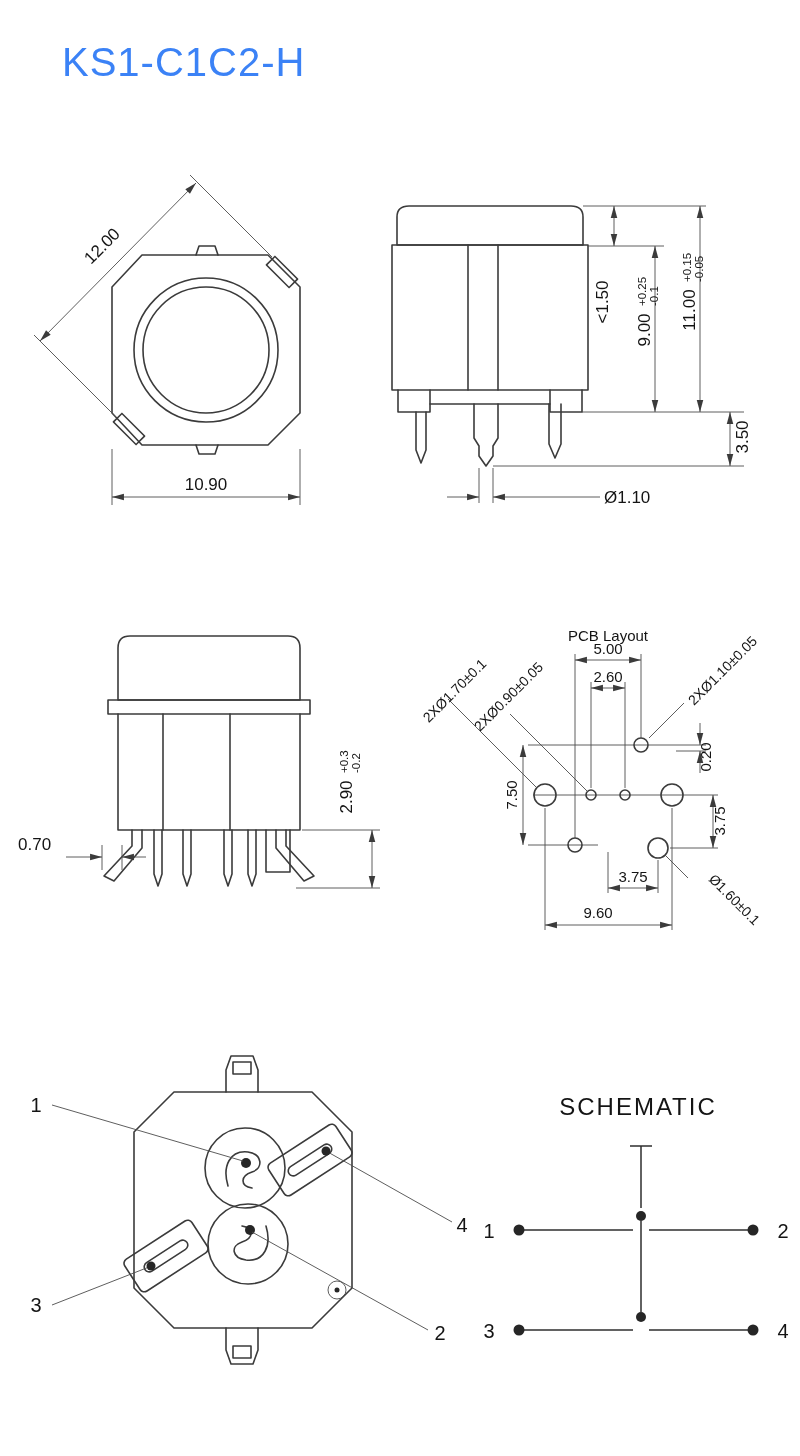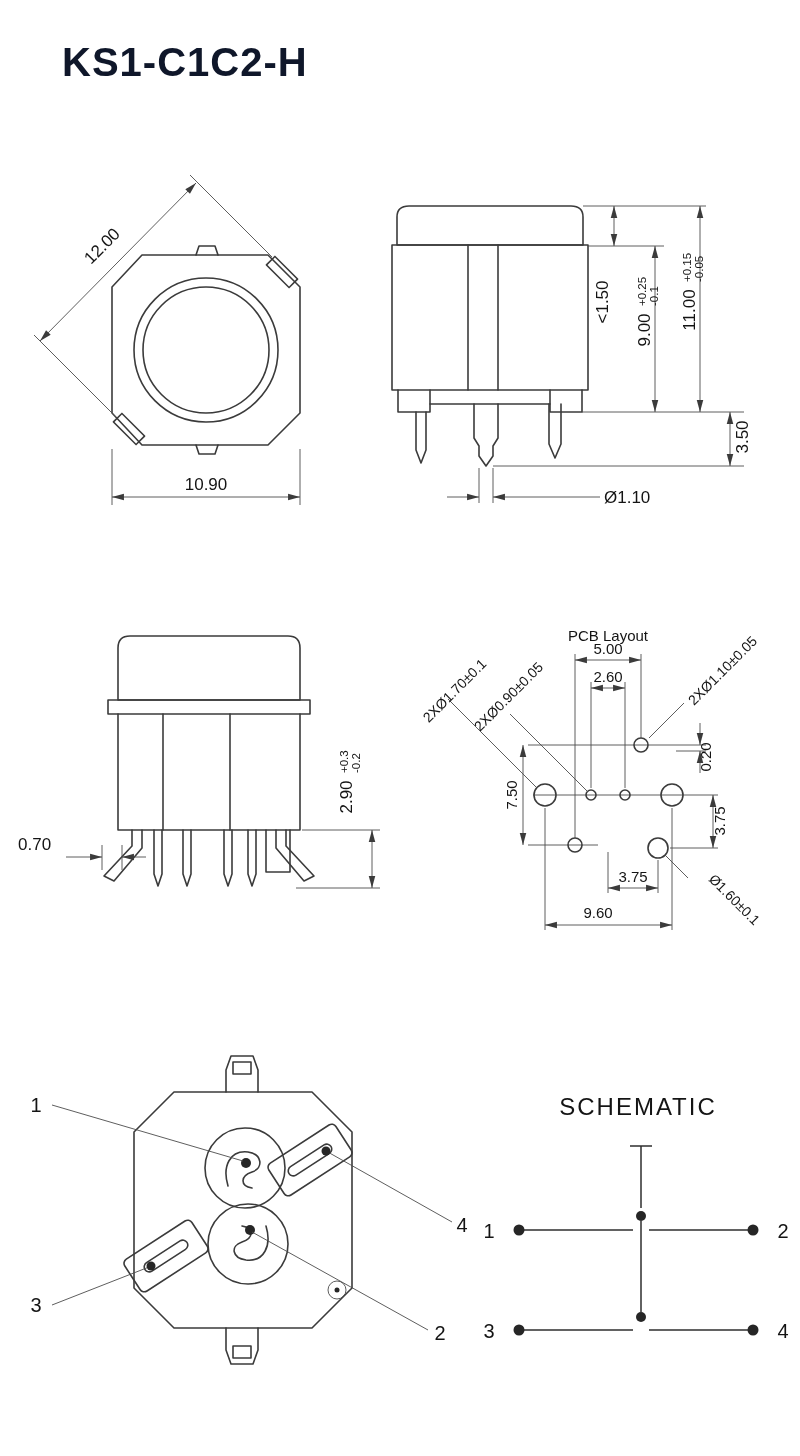--- a/index.html
+++ b/index.html
@@ -1,17 +1,17 @@
 <!DOCTYPE html>
 <html><head>
 <meta charset="utf-8">
 <style>
   html,body{margin:0;padding:0;background:#fff;}
   .page{position:relative;width:800px;height:1456px;background:#ffffff;font-family:"Liberation Sans",sans-serif;overflow:hidden;}
-  .title{position:absolute;left:62px;top:40px;font-size:40px;font-weight:700;letter-spacing:1px;color:#0f172a;}
+  .title{position:absolute;left:62px;top:40px;font-size:40px;font-weight:400;letter-spacing:1px;color:#3b82f6;}
   svg.sheet{position:absolute;left:0;top:0;}
   .ol{fill:none;stroke:#3b3b3b;stroke-width:1.6;stroke-linejoin:round;stroke-linecap:round;}
   .tn{fill:none;stroke:#4c4c4c;stroke-width:0.9;}
   .md{fill:none;stroke:#2e2e2e;stroke-width:1.5;}
   text{font-family:"Liberation Sans",sans-serif;fill:#141414;}
   .d{font-size:17px;}
   .d2{font-size:15px;}
   .t{font-size:11.5px;}
   .lab{font-size:14px;}
   .pn{font-size:20px;}

